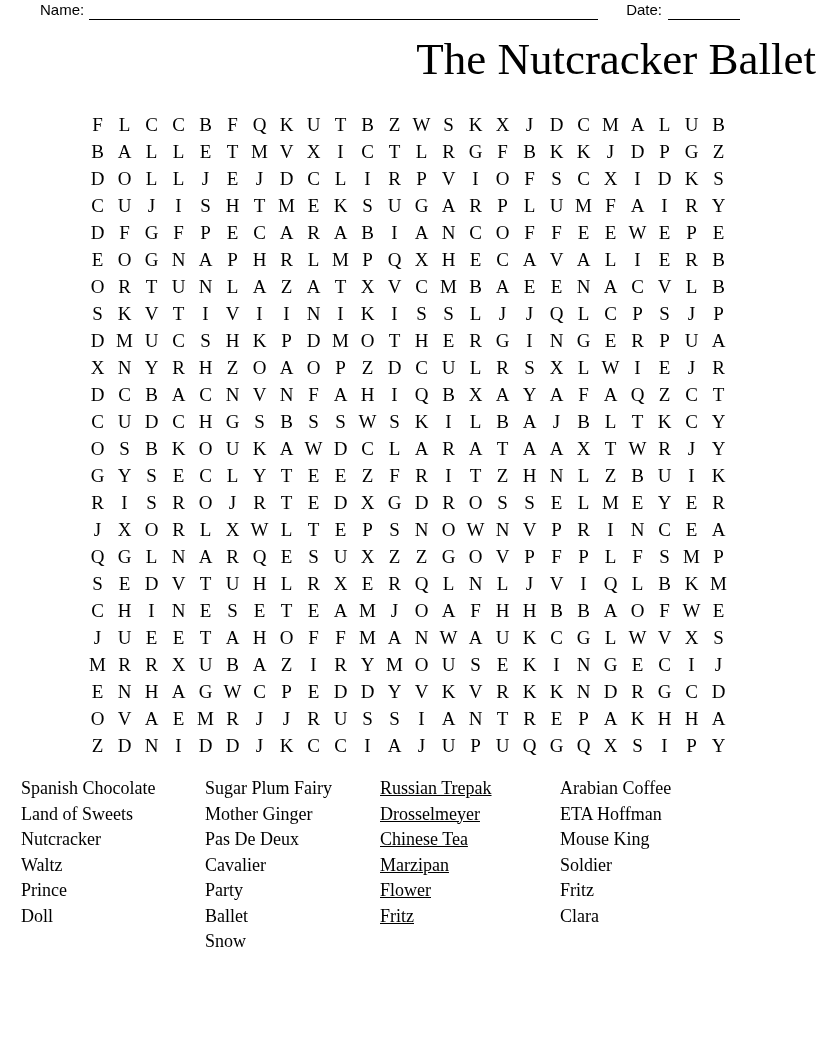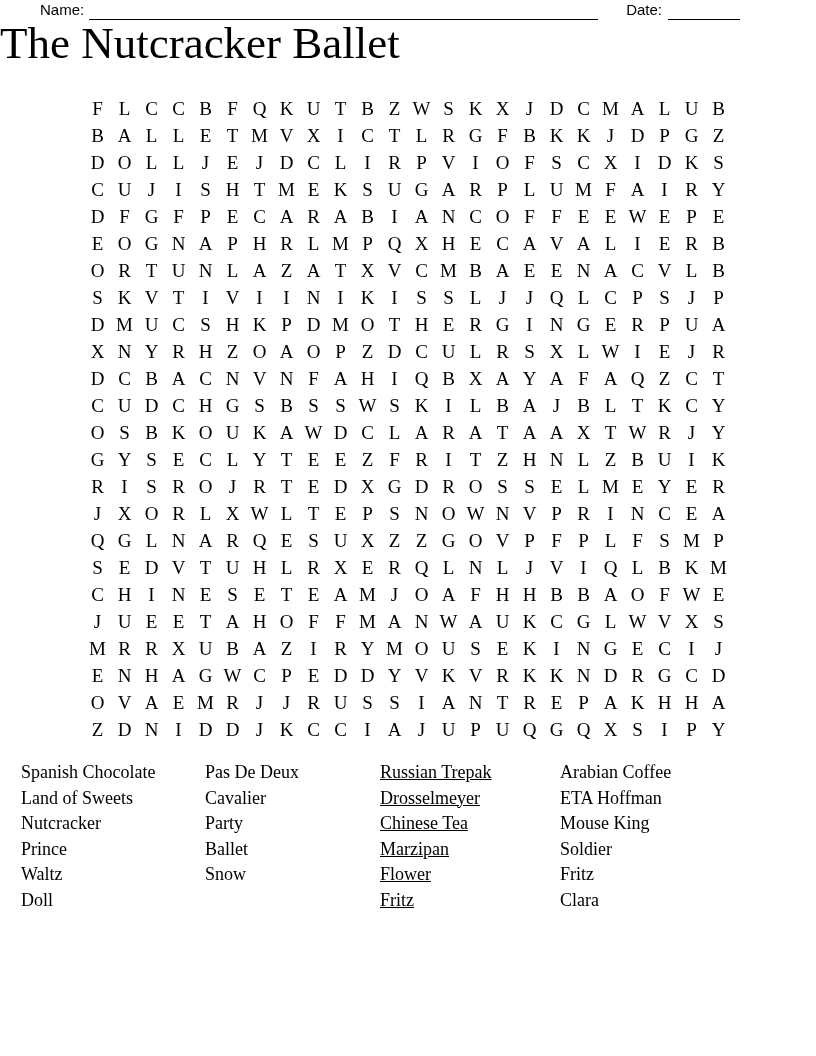--- a/index.html
+++ b/index.html
@@ -35,21 +35,22 @@
   .name-blank {
     flex: 1;
     margin-left: 5px;
     margin-right: 28px;
   }
   .date-blank {
     width: 72px;
     margin-left: 6px;
   }
   .title {
-    text-align: left;
+    margin-top: 16px;
+    text-align: right;
     font-family: "Liberation Serif", serif;
     font-weight: 400;
     font-size: 45px;
     line-height: 50px;
   }
   .grid {
     margin-top: 27px;
     display: grid;
     grid-template-columns: repeat(24, 27px);
     grid-auto-rows: 27px;
@@ -667,25 +668,27 @@
     <span class="cell">I</span>
     <span class="cell">P</span>
     <span class="cell">Y</span>
   </div>
 
 <div class="words">
     <div class="word-col c0">
       <div class="word">Spanish Chocolate</div>
       <div class="word">Land of Sweets</div>
       <div class="word">Nutcracker</div>
+      <div class="word">Waltz</div>
       <div class="word">Prince</div>
-      <div class="word">Waltz</div>
       <div class="word">Doll</div>
     </div>
     <div class="word-col c1">
+      <div class="word">Sugar Plum Fairy</div>
+      <div class="word">Mother Ginger</div>
       <div class="word">Pas De Deux</div>
       <div class="word">Cavalier</div>
       <div class="word">Party</div>
       <div class="word">Ballet</div>
       <div class="word">Snow</div>
     </div>
     <div class="word-col c2">
       <div class="word">Russian Trepak</div>
       <div class="word">Drosselmeyer</div>
       <div class="word">Chinese Tea</div>

